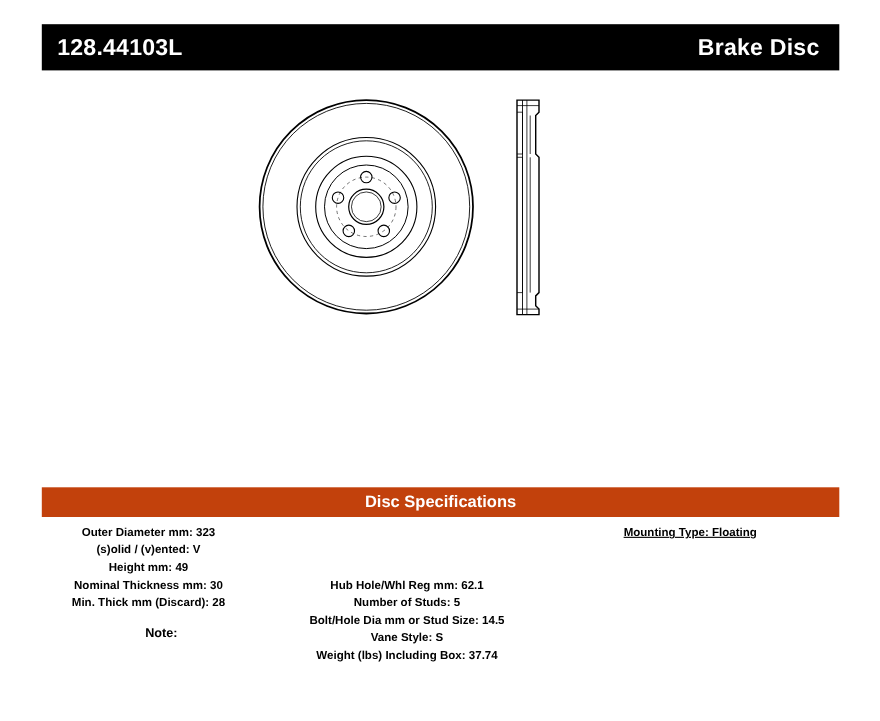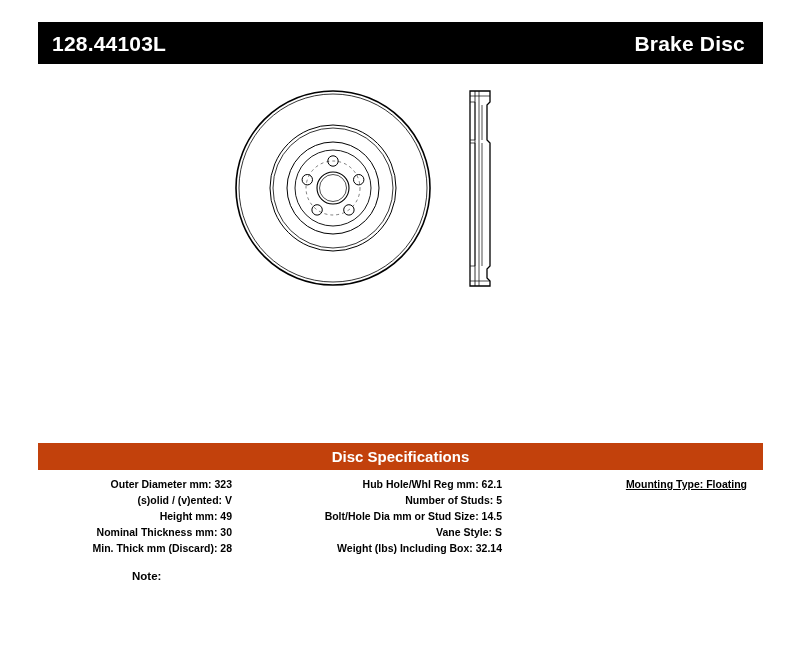--- a/index.html
+++ b/index.html
@@ -96,30 +96,32 @@
   }
   .col-left {
     width: 200px;
     text-align: right;
     padding-right: 6px;
   }
   .col-mid {
     width: 270px;
     text-align: right;
     padding-right: 6px;
+    margin-top: 48px;
   }
   .col-right {
     width: 255px;
     text-align: right;
     padding-right: 16px;
     text-decoration: underline;
   }
   .spec-line {
     line-height: 16px;
     white-space: nowrap;
+    text-align: center;
   }
 
   
   .note {
     position: absolute;
     left: 84px;
     top: 570px;
     font-size: 11.5px;
     font-weight: bold;
     padding-left: 48px;
@@ -190,21 +192,21 @@
       <div class="spec-line">(s)olid / (v)ented: V</div>
       <div class="spec-line">Height mm: 49</div>
       <div class="spec-line">Nominal Thickness mm: 30</div>
       <div class="spec-line">Min. Thick mm (Discard): 28</div>
     </div>
     <div class="spec-col col-mid">
       <div class="spec-line">Hub Hole/Whl Reg mm: 62.1</div>
       <div class="spec-line">Number of Studs: 5</div>
       <div class="spec-line">Bolt/Hole Dia mm or Stud Size: 14.5</div>
       <div class="spec-line">Vane Style: S</div>
-      <div class="spec-line">Weight (lbs) Including Box: 32.14</div>
+      <div class="spec-line">Weight (lbs) Including Box: 37.74</div>
     </div>
     <div class="spec-col col-right">
       <div class="spec-line">Mounting Type: Floating</div>
     </div>
   </div>
 
   <div class="note">
     <span>Note:</span>
     <span></span>
   </div>

